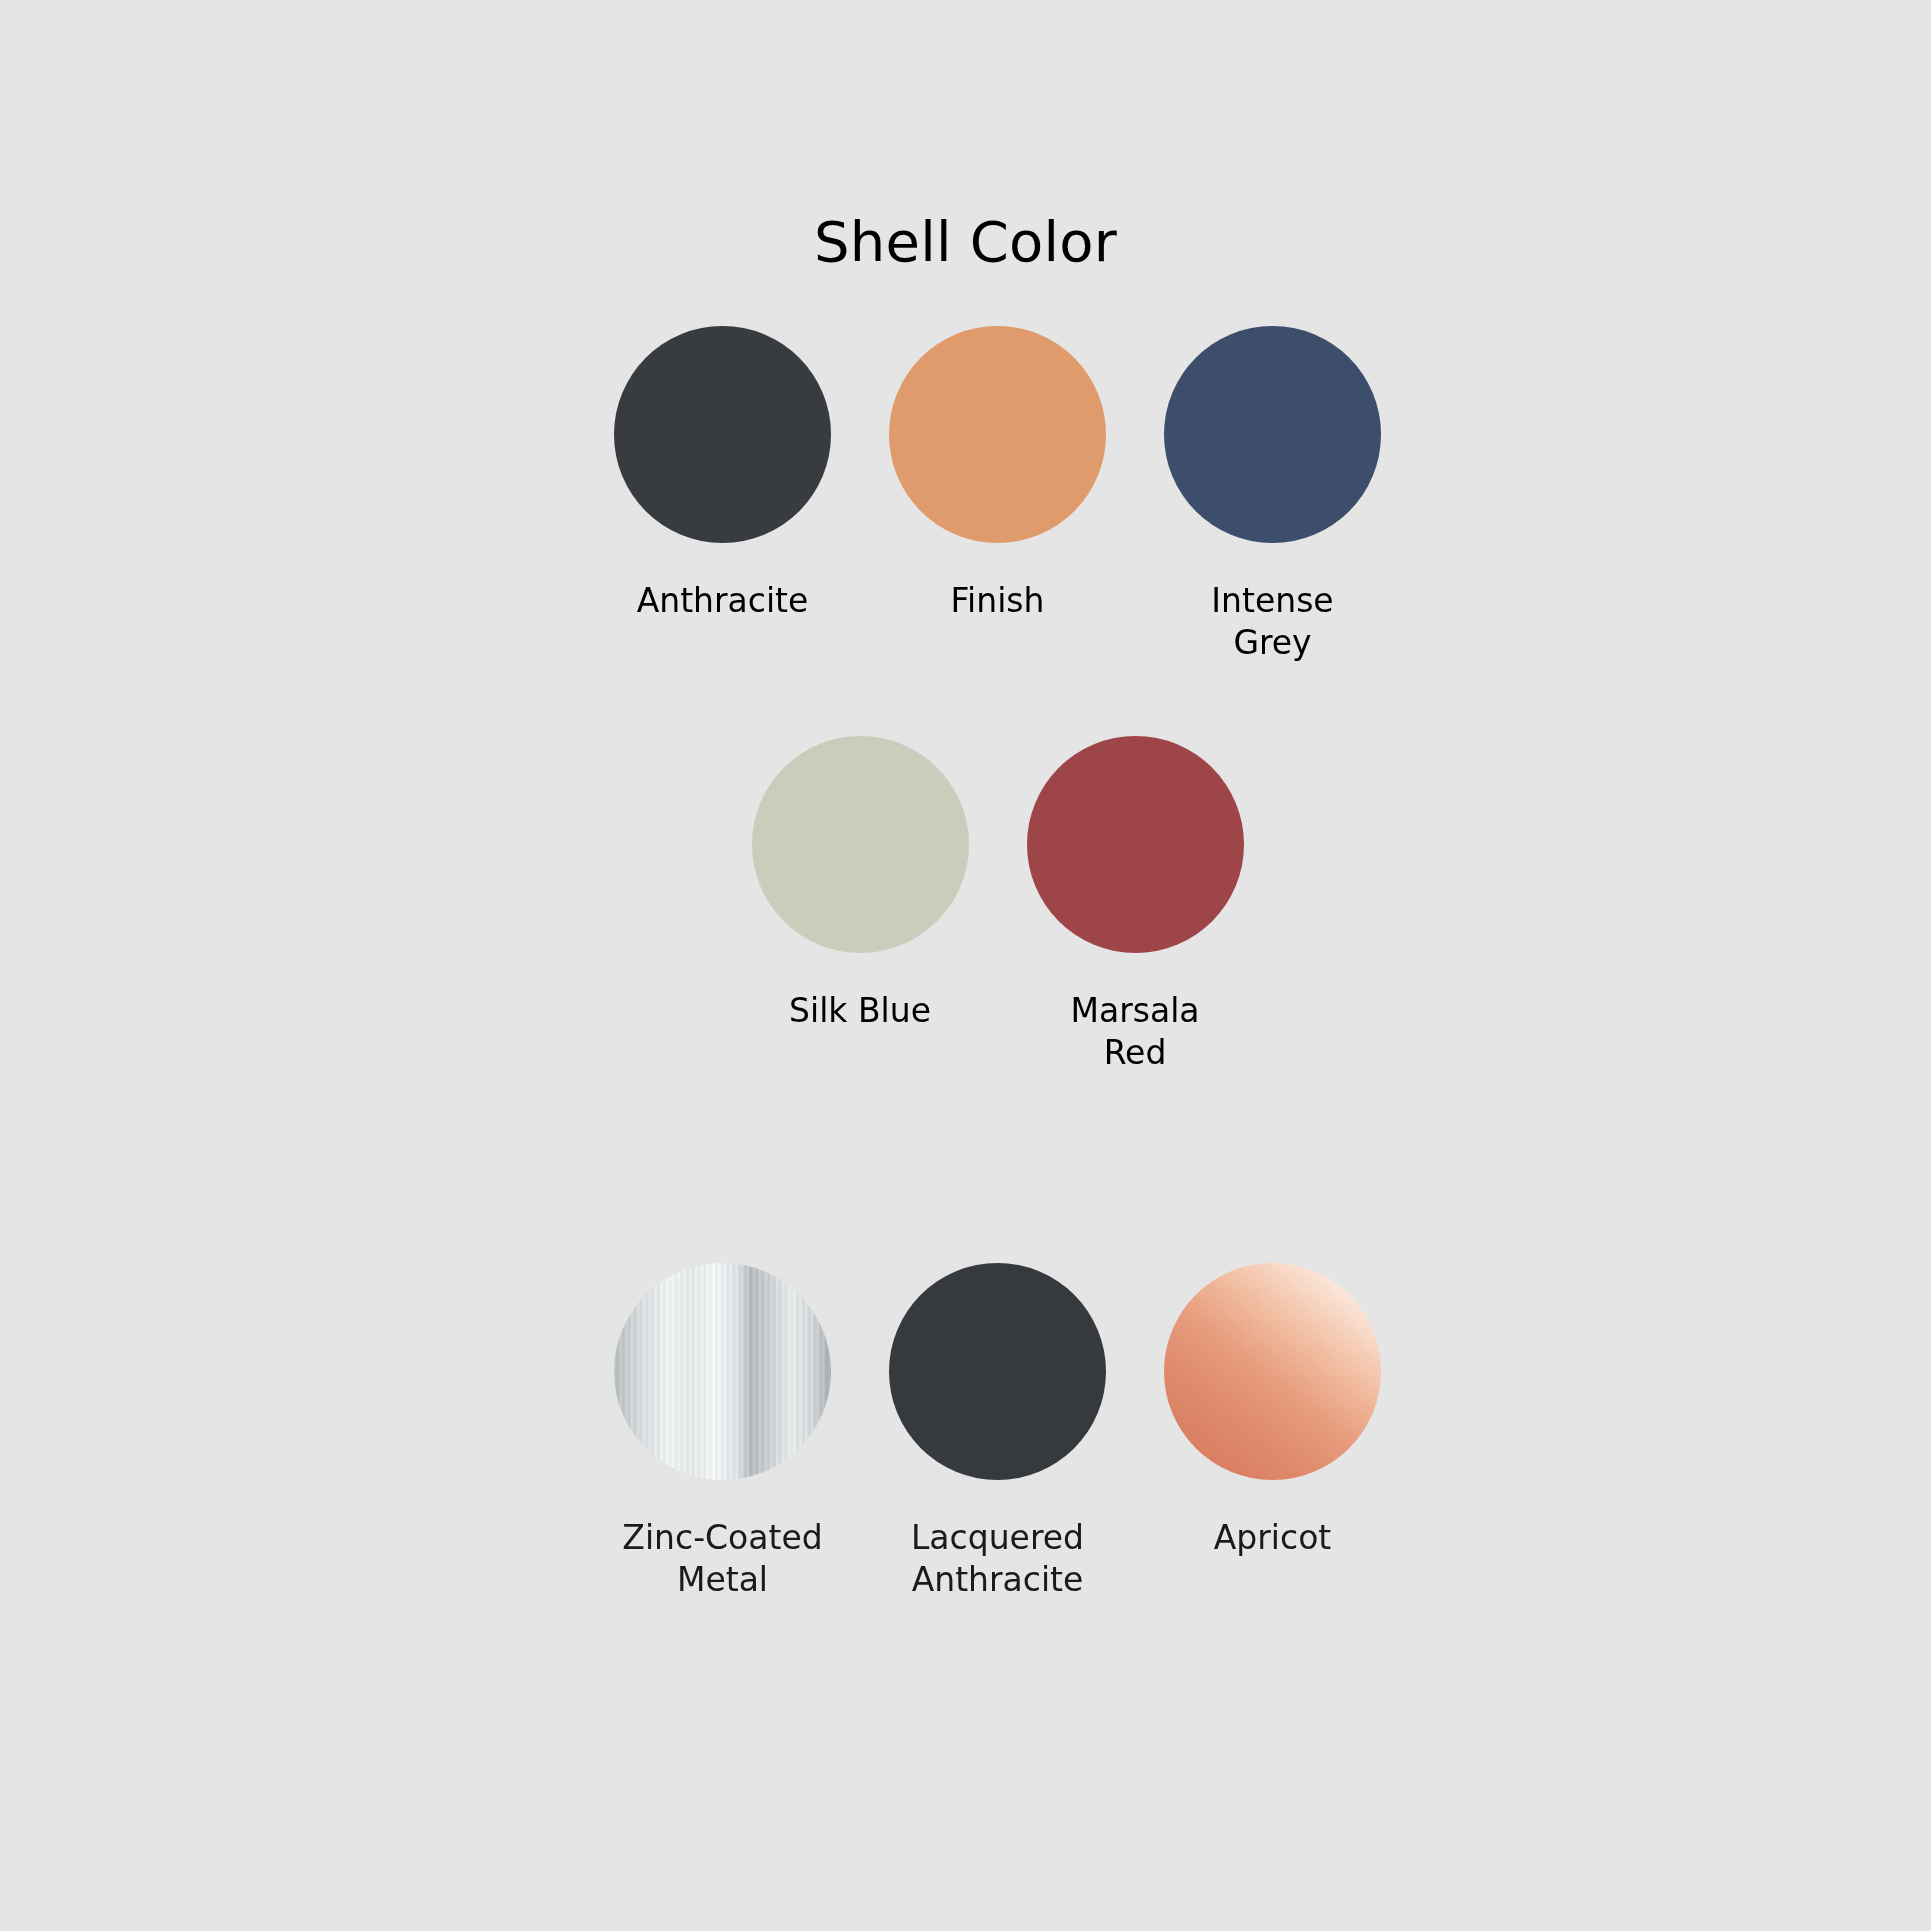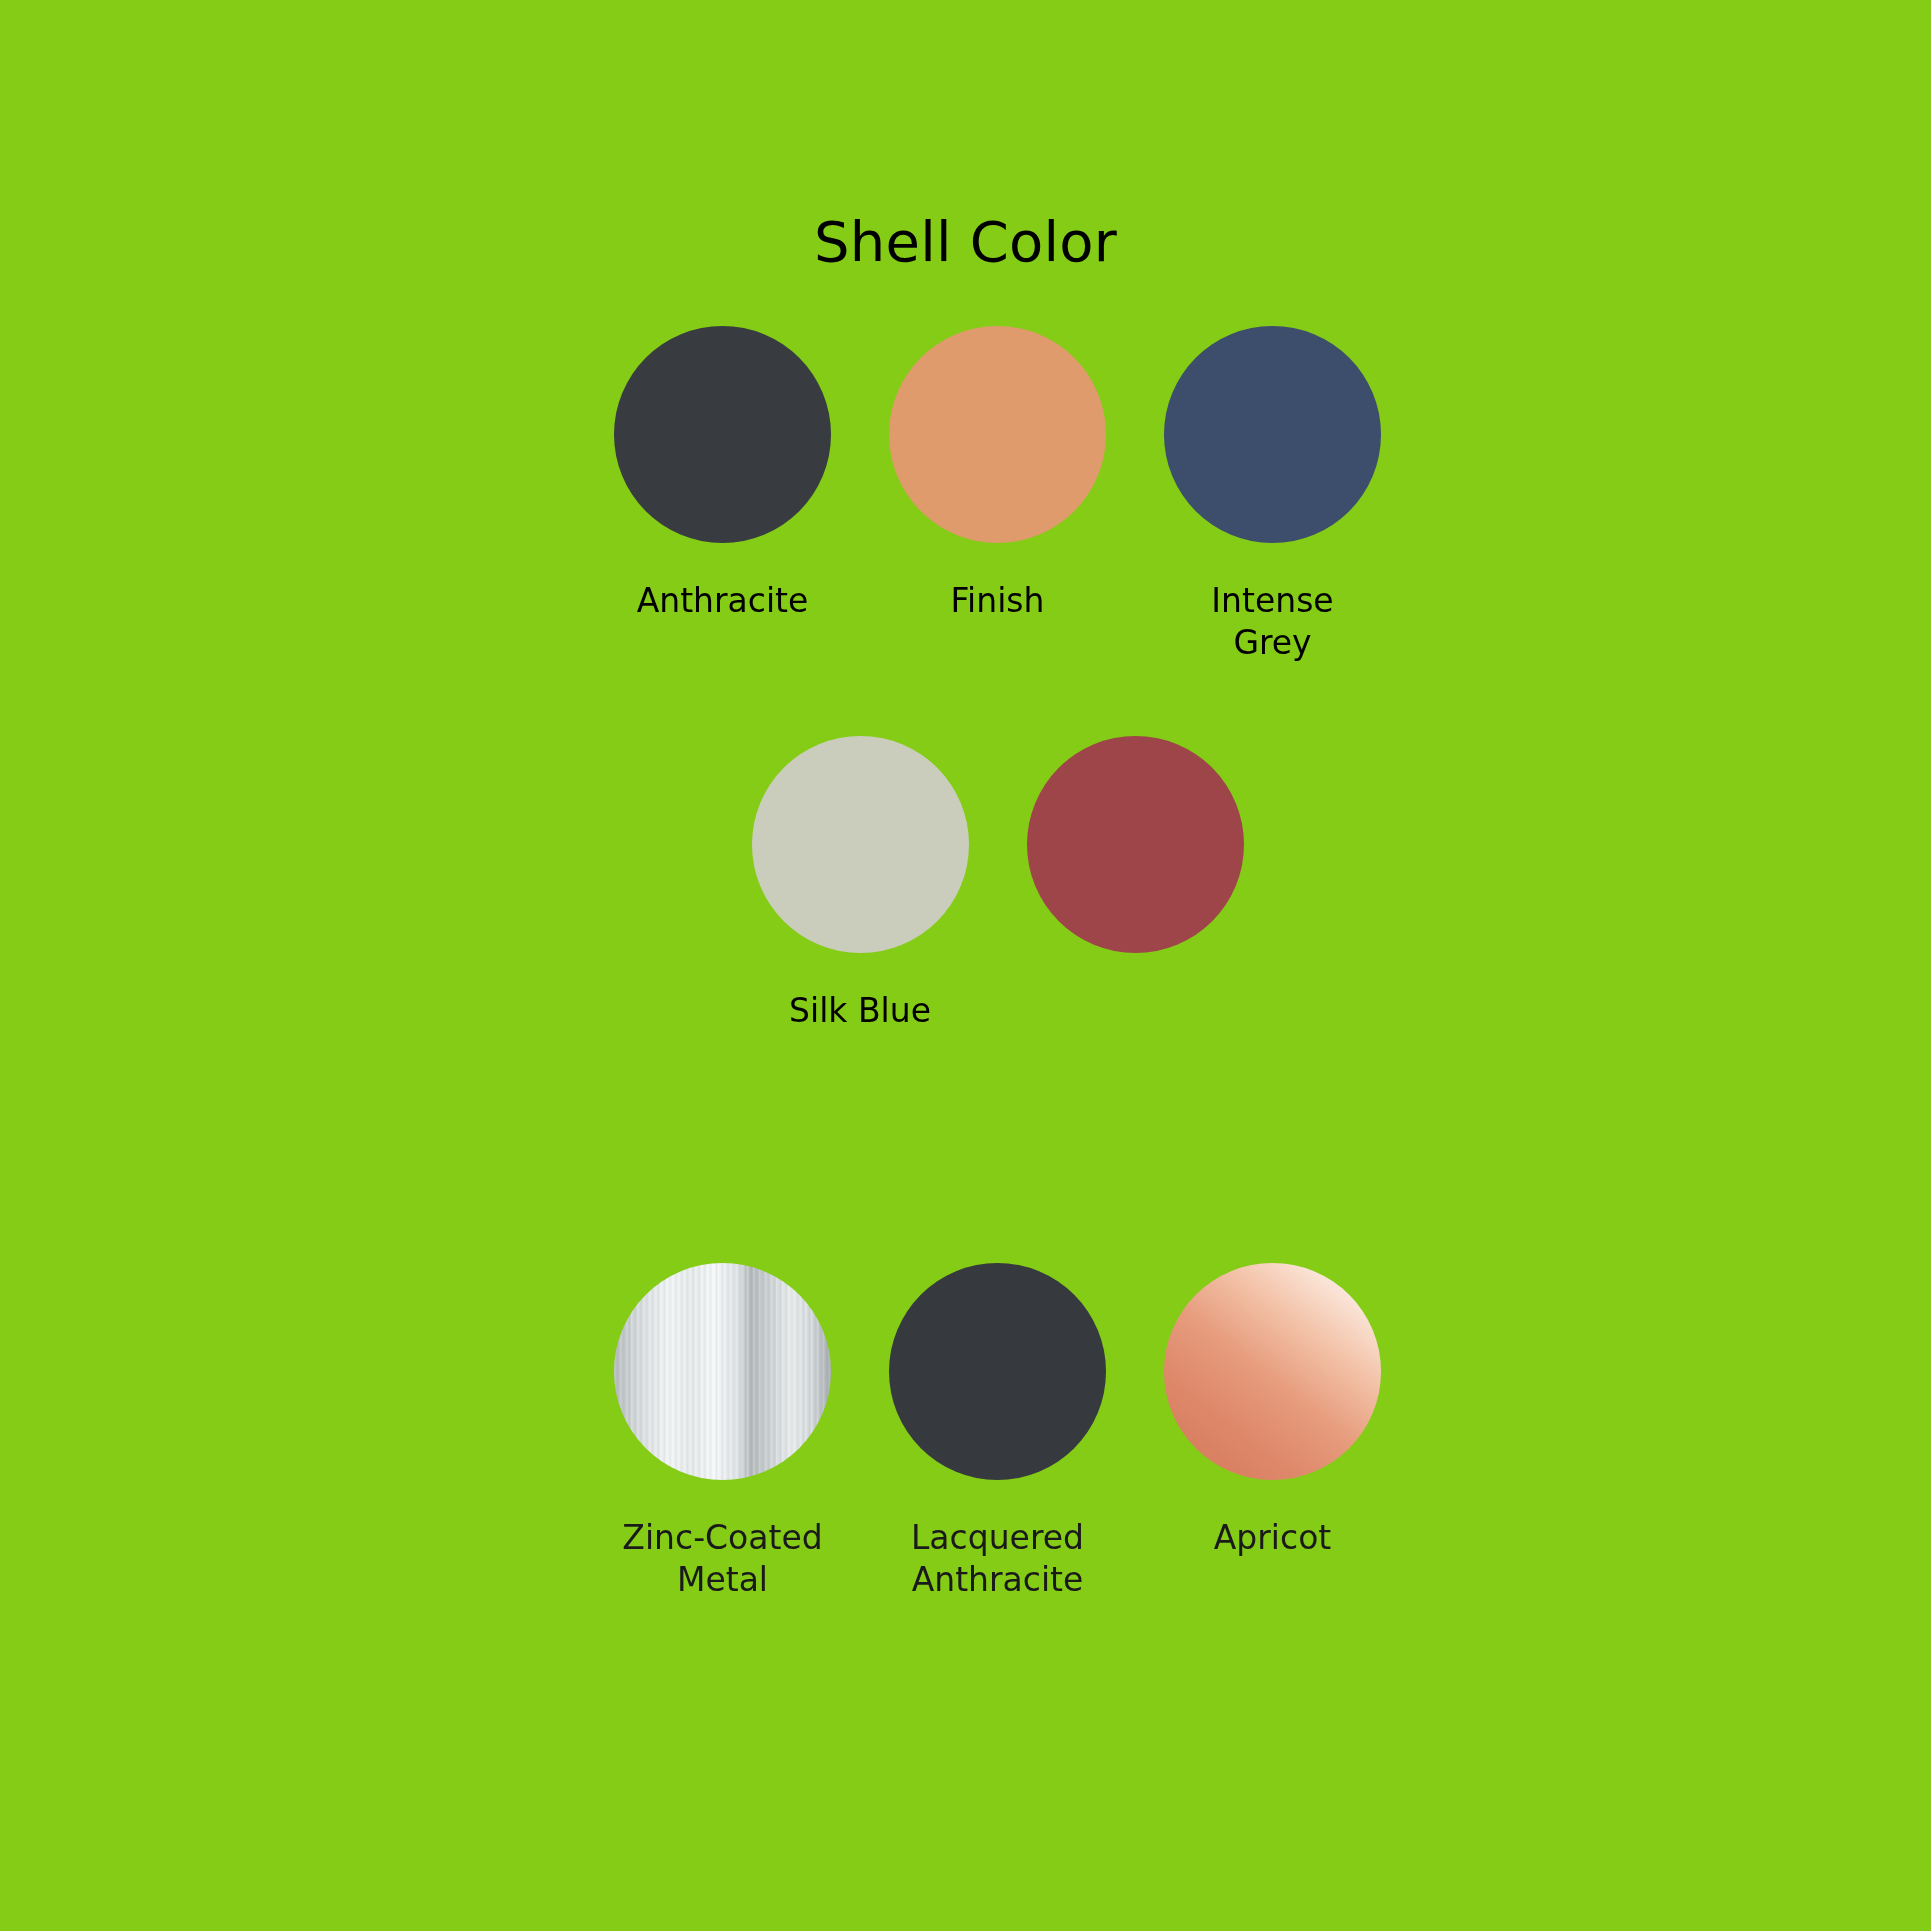--- a/index.html
+++ b/index.html
@@ -12,21 +12,21 @@
     height: 1931px;
     font-family: "DejaVu Sans", "Liberation Sans", sans-serif;
     color: #000000;
     overflow: hidden;
   }
 
   .page {
     position: relative;
     width: 1931px;
     height: 1931px;
-    background: #84cc16;
+    background: #e5e5e5;
   }
 
   
   .section-title {
     position: absolute;
     left: 0;
     width: 1931px;
     text-align: center;
     font-size: 56px;
     font-weight: 400;
@@ -156,20 +156,21 @@
 
   <div class="swatch-row" id="shell-row-2">
 
     <div class="swatch">
       <div class="dot" style="background: rgb(203, 205, 188);"></div>
       <div class="dot-label">Silk Blue</div>
     </div>
 
     <div class="swatch">
       <div class="dot" style="background: rgb(157, 69, 73);"></div>
+      <div class="dot-label">Marsala Red</div>
     </div>
 
   </div>
 
 
   <div class="swatch-row" id="base-row-1">
 
     <div class="swatch">
       <div class="dot finish-zinc"></div>
       <div class="dot-label">Zinc-Coated Metal</div>

